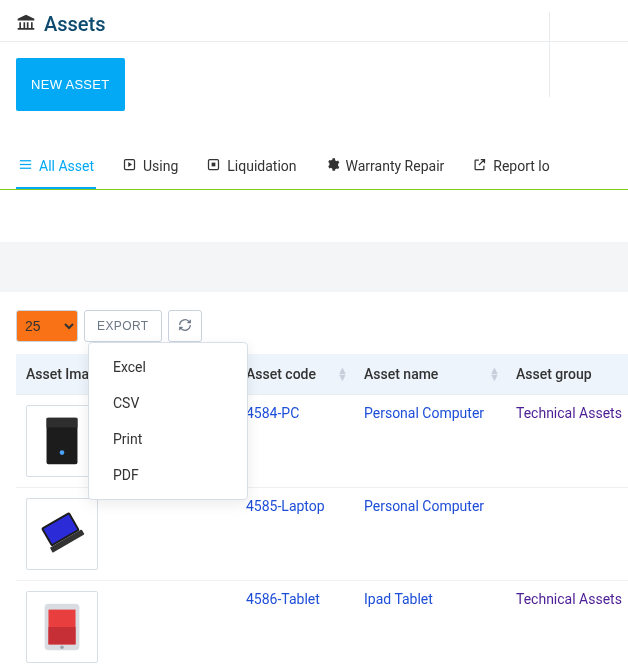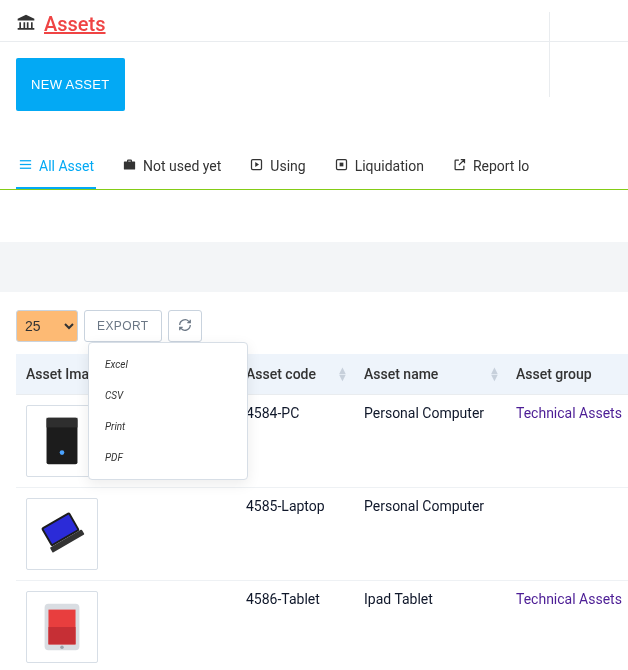--- a/index.html
+++ b/index.html
@@ -27,22 +27,21 @@
       position:absolute;
       right:78px;
       top:12px;
       bottom:-56px;
       width:1px;
       background:#e9ecef;
     }
     .page-title {
       font-size: 20px;
       font-weight: 500;
-      color: #ef4444;
-      text-decoration: underline;
+      color: #0c4a6e;
     }
 
     
     .new-asset-wrap { padding: 16px; }
     .btn-primary {
       background: #03a9f4;
       color: #fff;
       border: none;
       padding: 19px 15px;
       font-size: 13px;
@@ -90,21 +89,21 @@
       position: relative;
     }
     .page-size-select {
       height: 32px;
       width: 62px;
       border: 1px solid #c9d3de;
       border-radius: 3px;
       font-size: 14px;
       color: #333;
       padding: 2px 4px;
-      background: #fdba74;
+      background: #f97316;
     }
     .btn-outline {
       height: 32px;
       border: 1px solid #c9d3de;
       background: #fff;
       color: #6b7785;
       font-size: 12px;
       font-weight: 500;
       letter-spacing: .4px;
       padding: 0 12px;
@@ -123,25 +122,24 @@
       left: 88px;
       width: 160px;
       background: #fff;
       border: 1px solid #d7dee6;
       border-radius: 4px;
       box-shadow: 0 4px 14px rgba(0,0,0,.08);
       padding: 6px 0;
       z-index: 10;
     }
     .dropdown-item {
-      padding: 10px 16px;
+      padding: 10px 24px;
       cursor: pointer;
       color: #333;
-      font-size: 10px;
-      font-style: italic;
+      font-size: 14px;
     }
 
     
     .table-wrap { padding: 0 16px; }
     table { width: 100%; border-collapse: collapse; table-layout: fixed; }
     thead th {
       background: #eef4fb;
       color: #333;
       font-weight: 500;
       font-size: 14px;
@@ -161,21 +159,21 @@
       color: #c7d0db;
       font-size: 11px;
       line-height: 7px;
     }
     tbody td {
       padding: 10px 10px;
       vertical-align: top;
       border-bottom: 1px solid #eef1f4;
       font-size: 14px;
     }
-    .link { color: #0f172a; cursor: pointer; margin-top: 48px; }
+    .link { color: #1d4ed8; cursor: pointer; margin-top: 48px; }
     .cell-text { color: #4c1d95; }
 
     .thumb {
       width: 72px; height: 72px;
       border: 1px solid #d7dee6;
       border-radius: 2px;
       background: #fff;
       display:flex; align-items:center; justify-content:center;
       padding:6px;
     }
@@ -208,43 +206,43 @@
       <svg viewBox="0 0 24 24" fill="currentColor">
           <rect x="3" y="5" width="18" height="2"></rect>
           <rect x="3" y="11" width="18" height="2"></rect>
           <rect x="3" y="17" width="18" height="2"></rect>
         </svg>
     </span>
     <span>All Asset</span>
   </div>
   <div class="tab">
     <span>
-      <svg viewBox="0 0 24 24" fill="currentColor">
-          <path d="M10 4h4a2 2 0 0 1 2 2v1h4a1 1 0 0 1 1 1v11a1 1 0 0 1-1 1H4a1 1 0 0 1-1-1V8a1 1 0 0 1 1-1h4V6a2 2 0 0 1 2-2zm0 3h4V6h-4v1z"></path>
-        </svg>
-    </span>
-    <span>Not used yet</span>
-  </div>
-  <div class="tab">
-    <span>
       <svg viewBox="0 0 24 24" fill="none" stroke="currentColor" stroke-width="2">
           <rect x="4" y="4" width="16" height="16" rx="2"></rect>
           <path d="M10 8l6 4-6 4V8z" fill="currentColor" stroke="none"></path>
         </svg>
     </span>
     <span>Using</span>
   </div>
   <div class="tab">
     <span>
       <svg viewBox="0 0 24 24" fill="none" stroke="currentColor" stroke-width="2">
           <rect x="4" y="4" width="16" height="16" rx="2"></rect>
           <rect x="9" y="9" width="6" height="6" fill="currentColor" stroke="none"></rect>
         </svg>
     </span>
     <span>Liquidation</span>
+  </div>
+  <div class="tab">
+    <span>
+      <svg viewBox="0 0 24 24" fill="currentColor">
+          <path d="M12 8a4 4 0 1 0 0 8 4 4 0 0 0 0-8zm9 4a7.9 7.9 0 0 0-.1-1.3l2-1.6-2-3.4-2.4 1a7.6 7.6 0 0 0-2.2-1.3L16 2h-4l-.3 2.4a7.6 7.6 0 0 0-2.2 1.3l-2.4-1-2 3.4 2 1.6A7.9 7.9 0 0 0 7 12c0 .4 0 .9.1 1.3l-2 1.6 2 3.4 2.4-1c.7.5 1.4 1 2.2 1.3L12 22h4l.3-2.4c.8-.3 1.5-.8 2.2-1.3l2.4 1 2-3.4-2-1.6c.1-.4.1-.9.1-1.3z"></path>
+        </svg>
+    </span>
+    <span>Warranty Repair</span>
   </div>
   <div class="tab">
     <span>
       <svg viewBox="0 0 24 24" fill="none" stroke="currentColor" stroke-width="2">
           <path d="M14 4h6v6M20 4l-9 9M19 14v5a1 1 0 0 1-1 1H6a1 1 0 0 1-1-1V6a1 1 0 0 1 1-1h5"></path>
         </svg>
     </span>
     <span>Report lo</span>
   </div>
 </div>

